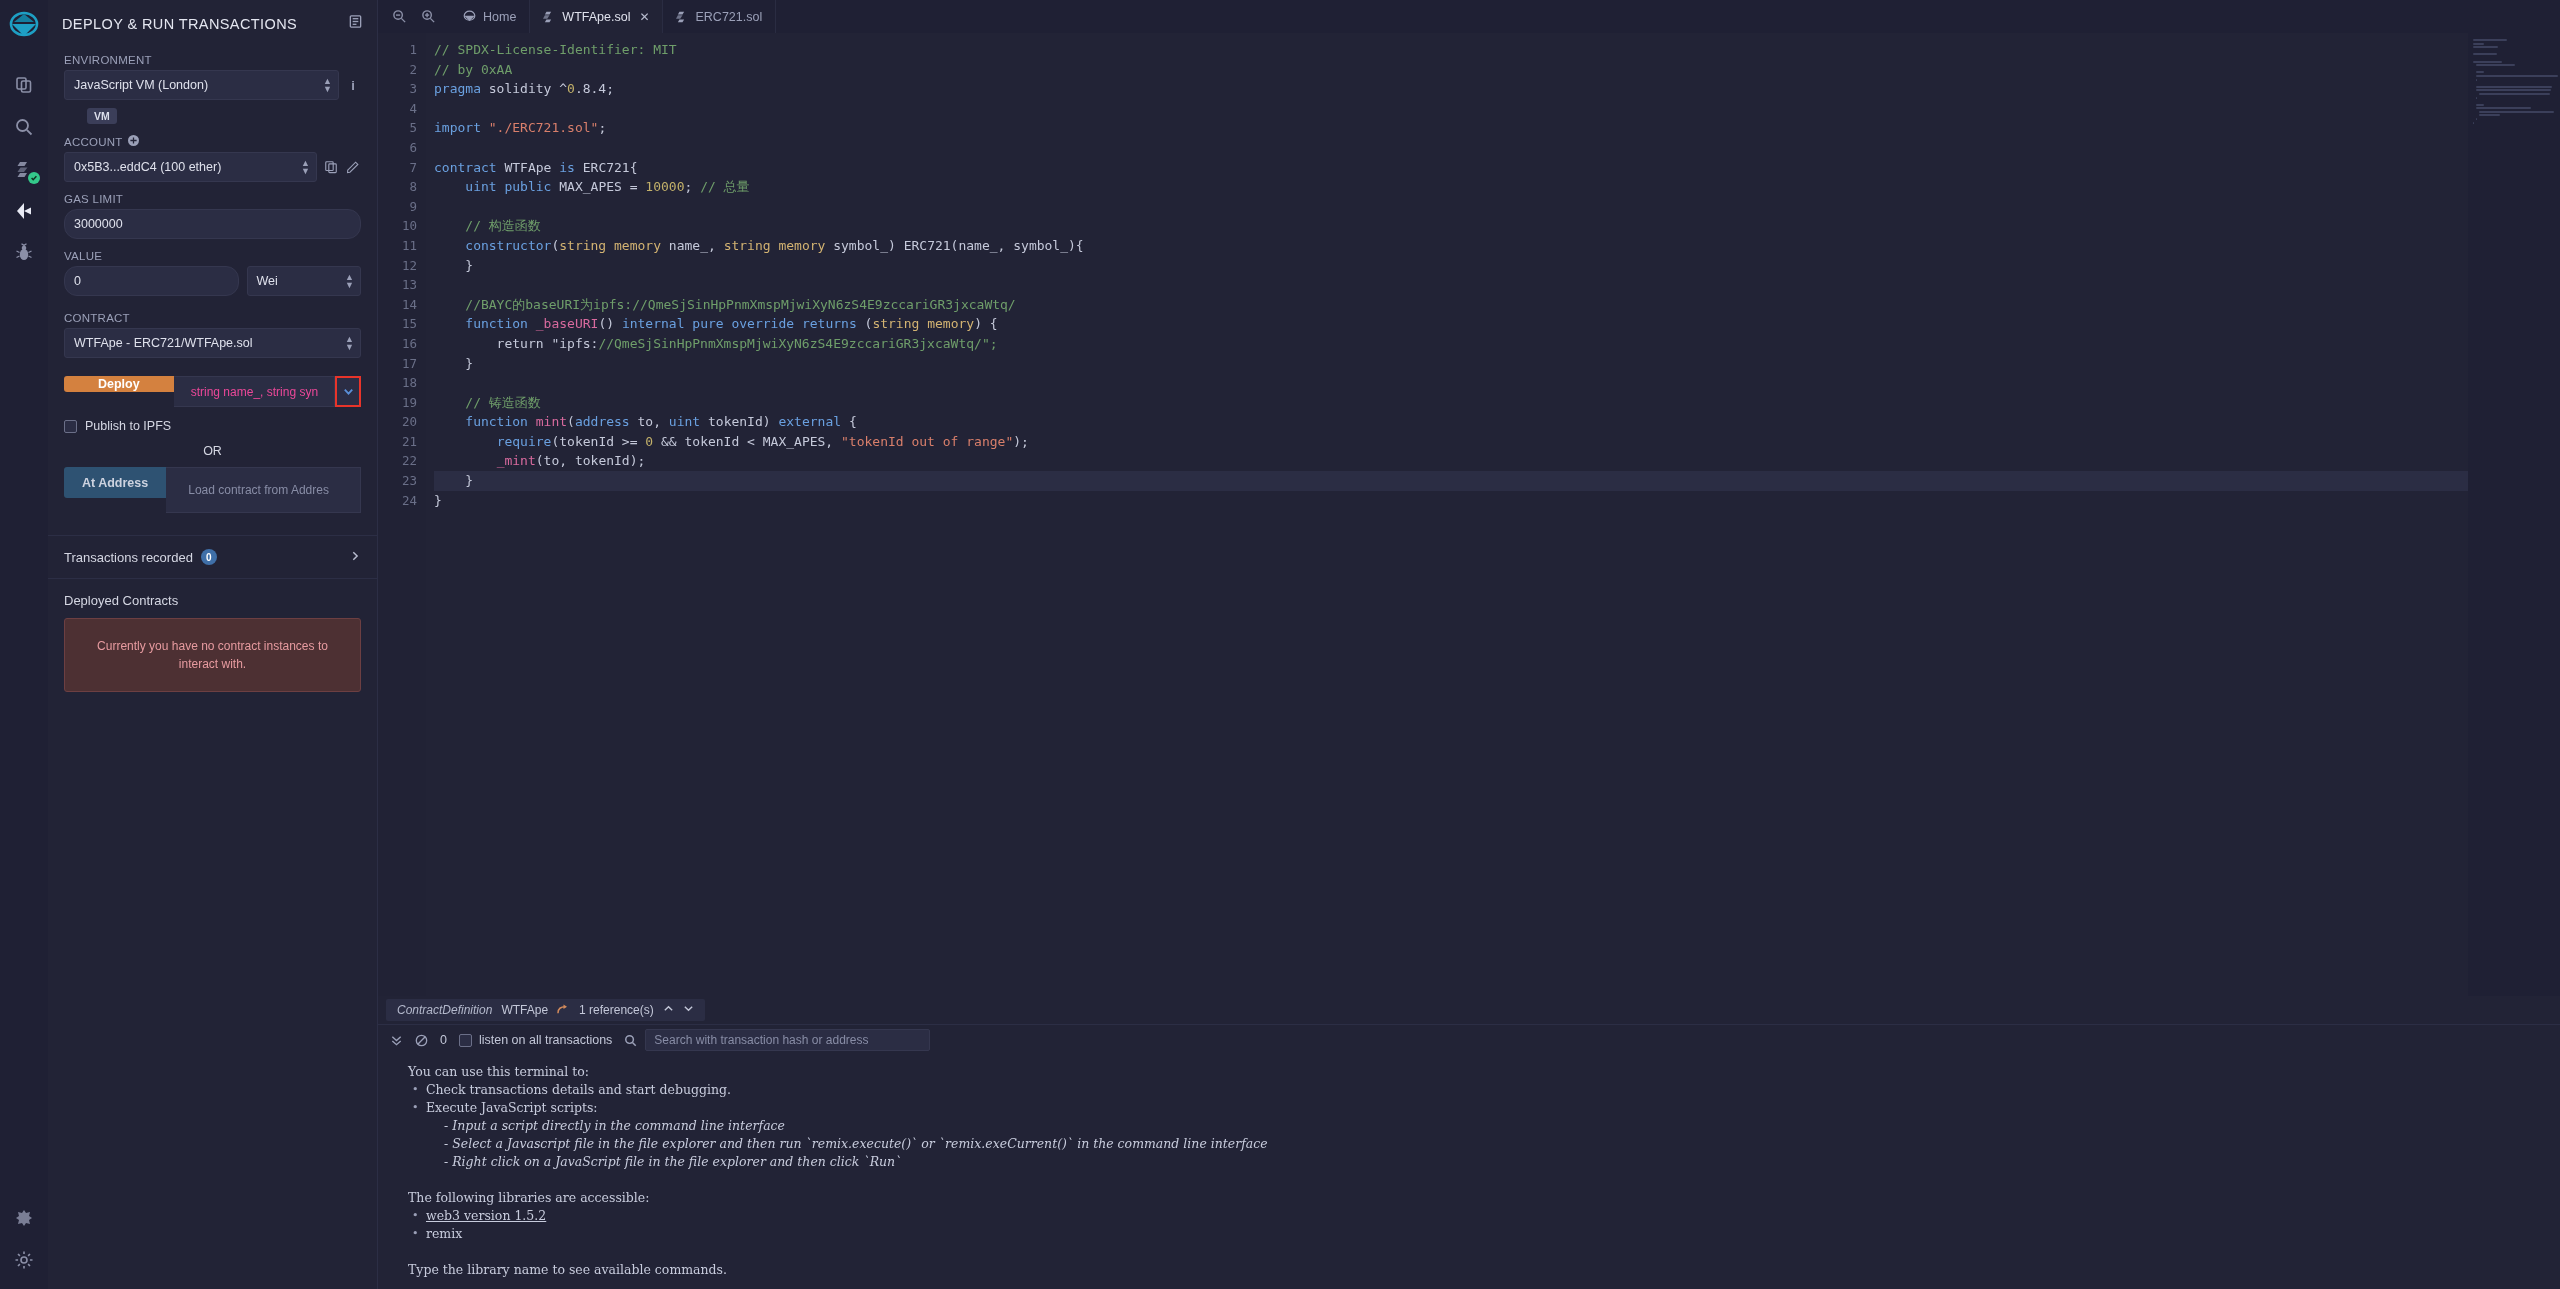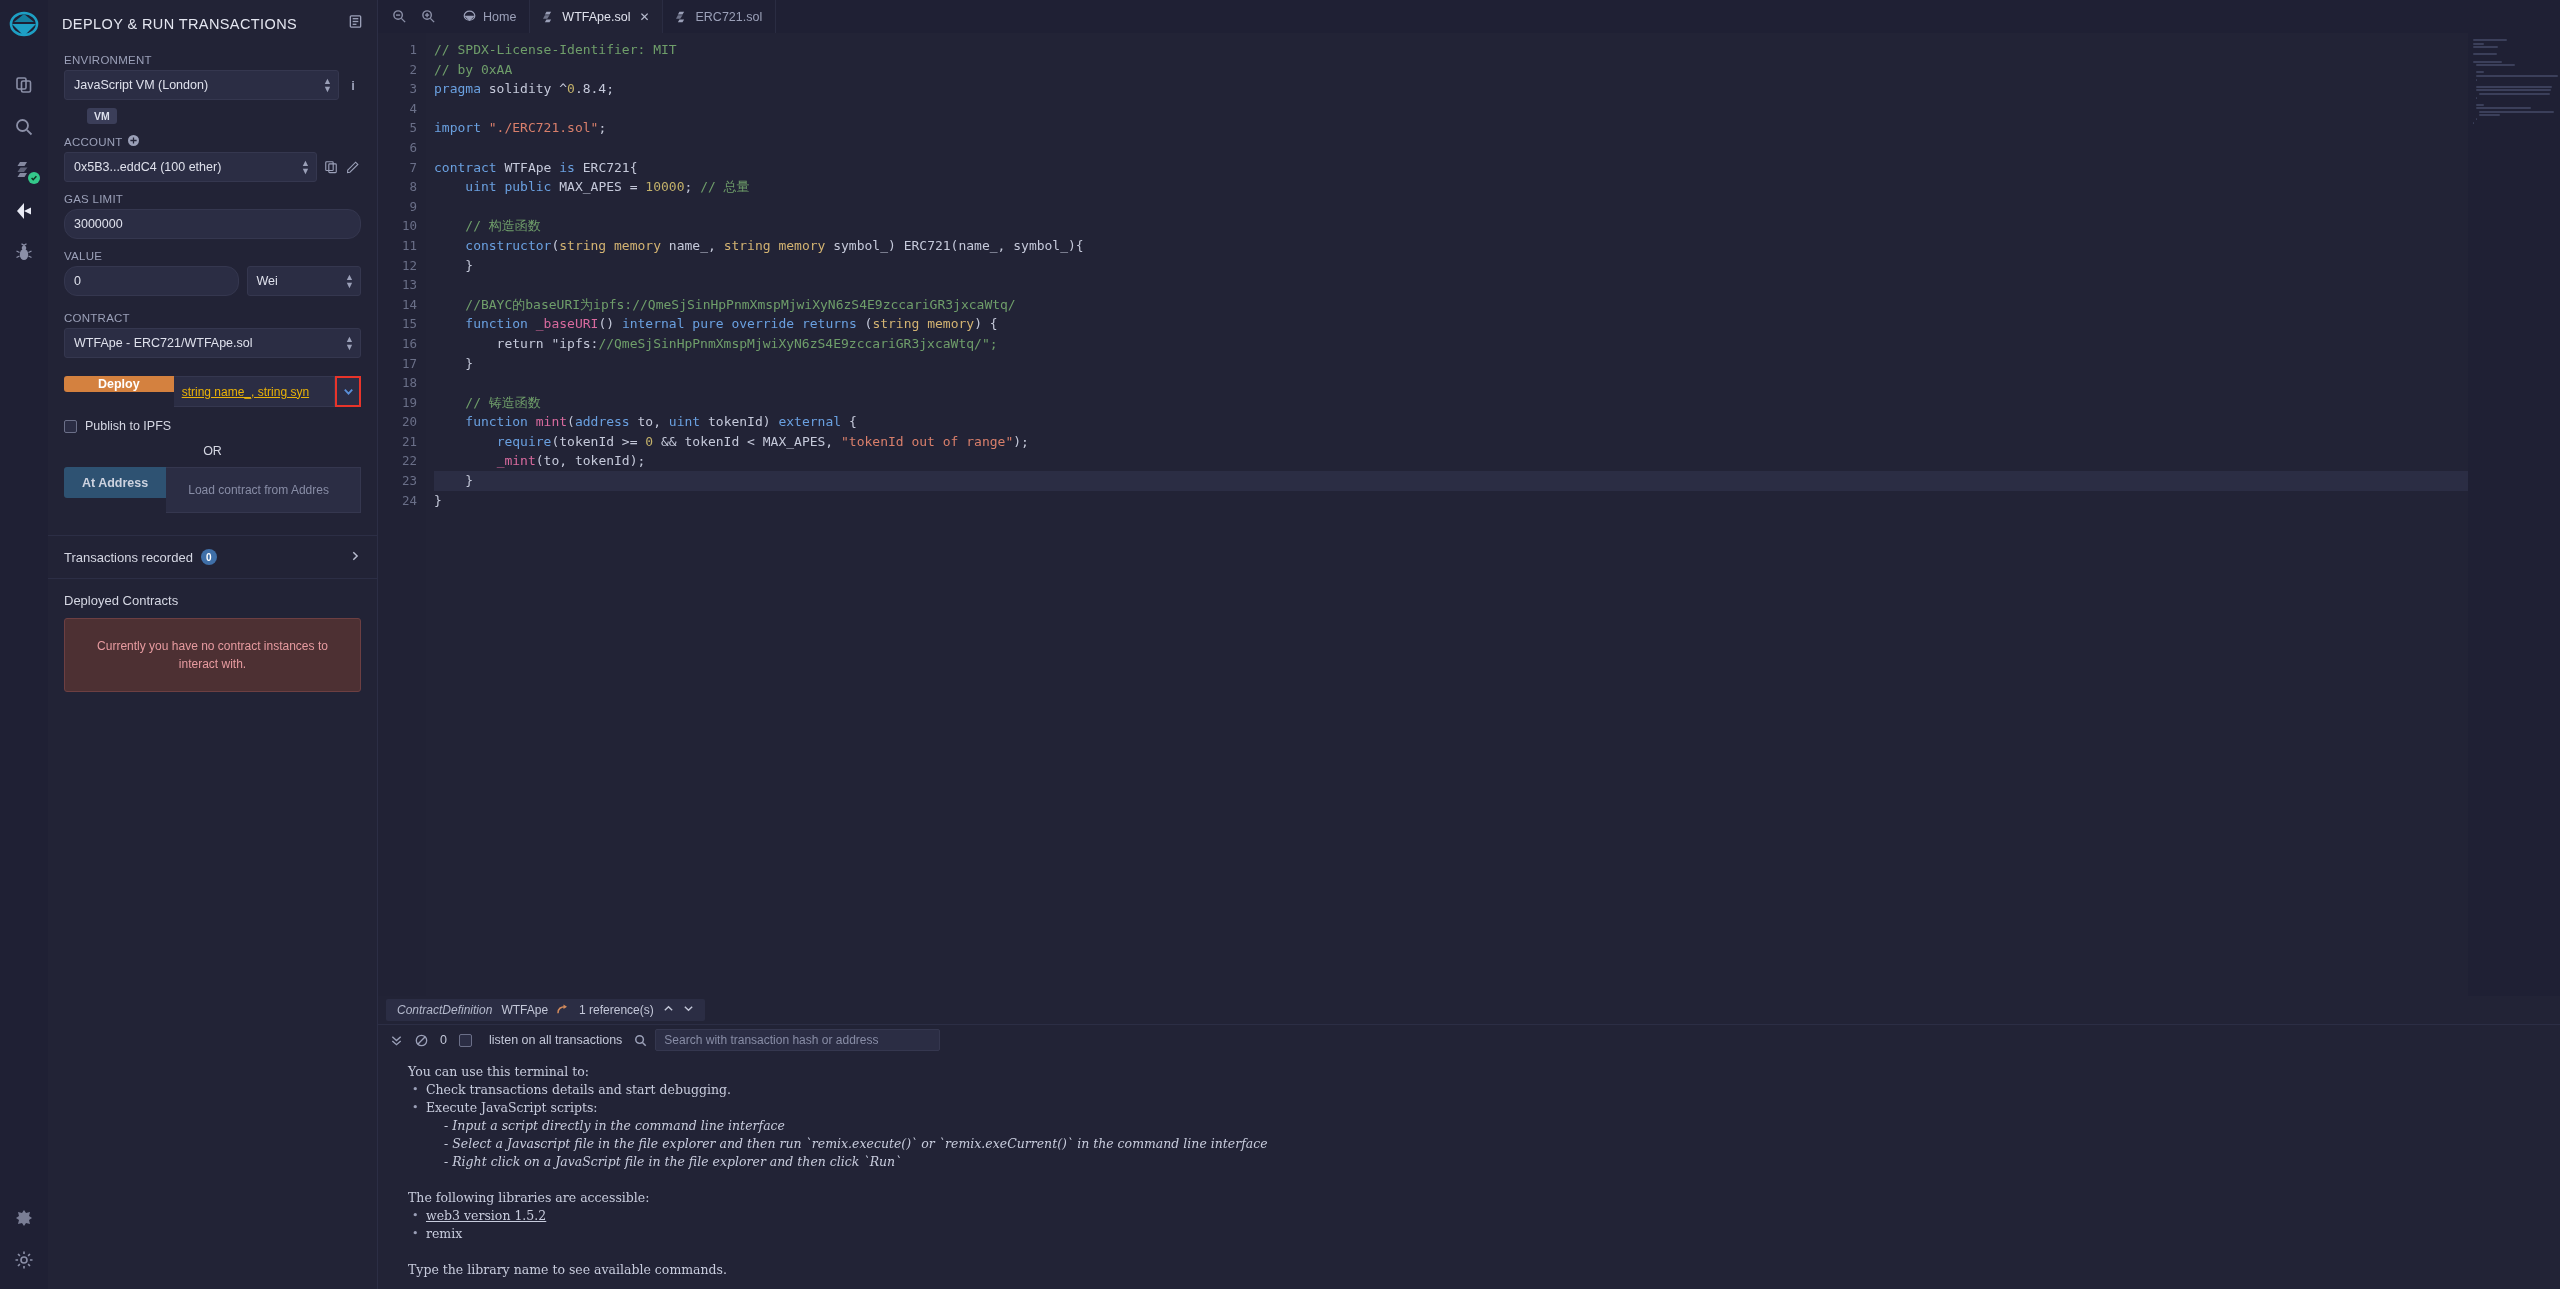--- a/index.html
+++ b/index.html
@@ -72,22 +72,22 @@
   .miniicon{ color:#9ba0b8; cursor:pointer; width:15px; height:15px;}
 
   .deployrow{ display:flex; margin-top:18px; align-items:stretch; }
   .btn-deploy{
     background:#d4813f; color:#fff; font-size:12.5px; font-weight:bold;
     border:none; border-radius:3px 0 0 3px; padding:0 34px; height:16px; cursor:pointer;
     white-space:nowrap;
   }
   .deploy-input{
     flex:1; background:#2b2d44; border:1px solid #35374f; border-left:none;
-    color:#eab308; font-size:12px; padding:0 8px; height:31px; display:flex;align-items:center;
-    overflow:hidden; white-space:nowrap;text-decoration:underline;
+    color:#ec4899; font-size:12px; padding:0 17px; height:31px; display:flex;align-items:center;
+    overflow:hidden; white-space:nowrap;
   }
   .chev-btn{
     width:26px; height:31px; background:#2b2d44; border:2px solid #e8342a;
     display:flex;align-items:center;justify-content:center; color:#5a8fd8; cursor:pointer;
   }
   .ipfs{
     display:flex;align-items:center;gap:8px; margin-top:12px; font-size:12.5px; color:#d5d7e3;
   }
   .cb{ width:13px;height:13px;border:1px solid #6b6f88; background:#2b2d44; border-radius:2px;}
   .or{ text-align:center; font-size:12.5px; color:#d5d7e3; margin:11px 0 9px 0; }
@@ -165,21 +165,21 @@
   .sb-it{ font-style:italic; color:#b4b9cc; }
 
   
   .terminal{ flex:0 0 265px; height:265px; background:#222336; border-top:1px solid #2c2e45; display:flex; flex-direction:column;}
   .termbar{
     height:30px; flex:0 0 30px; display:flex;align-items:center;gap:12px;
     padding:0 12px; color:#9ba0b8; font-size:12.5px;
   }
   .tico{ cursor:pointer; display:flex; }
   .termcount{ font-size:12.5px; color:#c3c7d8;}
-  .listen{ display:flex;align-items:center;gap:17px; font-size:12.5px; color:#c3c7d8; }
+  .listen{ display:flex;align-items:center;gap:7px; font-size:12.5px; color:#c3c7d8; }
   .searchwrap{ display:flex;align-items:center;gap:8px; }
   .searchbox{
     width:285px;height:22px; background:#2b2d44; border:1px solid #35374f; border-radius:2px;
     color:#888da6; font-size:12px; padding:0 8px; display:flex;align-items:center;
   }
   .termbody{
     flex:1; overflow:hidden; padding:8px 0 0 30px;
     font-family:"DejaVu Serif", serif; font-size:12.5px; color:#c8ccdd; line-height:18px;
   }
   .termbody ul{ list-style:none; }

